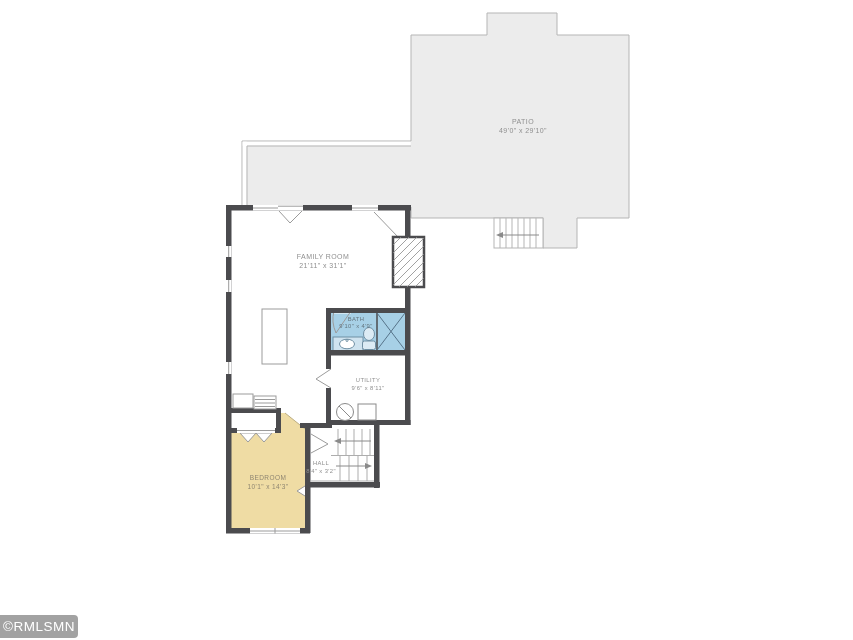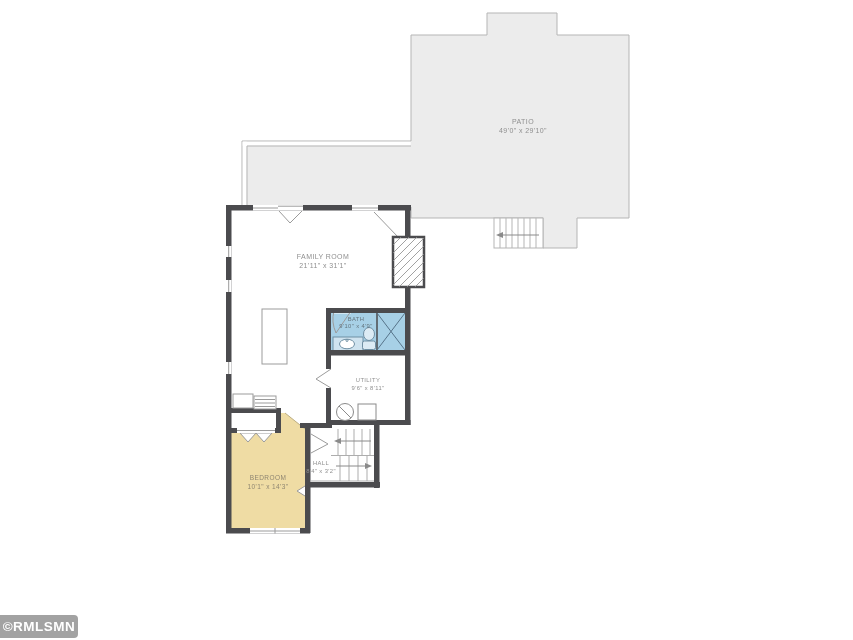--- a/index.html
+++ b/index.html
@@ -16,21 +16,21 @@
   .room-label .dims{display:block;}
   .lbl-lg{font-size:7px;}
   .lbl-md{font-size:6.5px;}
   .lbl-sm{font-size:5.8px;}
   .on-blue{color:#64757f;}
   .on-yellow{color:#8f8671;}
   #watermark{
     position:absolute;left:0;top:615px;width:78px;height:23px;
     background:#a2a2a2;border-radius:0 4px 4px 0;
     display:flex;align-items:center;justify-content:center;
-    color:#ffffff;font-weight:bold;font-size:13.5px;letter-spacing:.5px;
+    color:#ffffff;font-weight:normal;font-size:13.5px;letter-spacing:.5px;
   }
 </style>
 </head>
 <body>
 
 <div id="canvas">
 
   <svg id="plan-svg" width="853" height="640" viewBox="0 0 853 640">
 
     <g>

